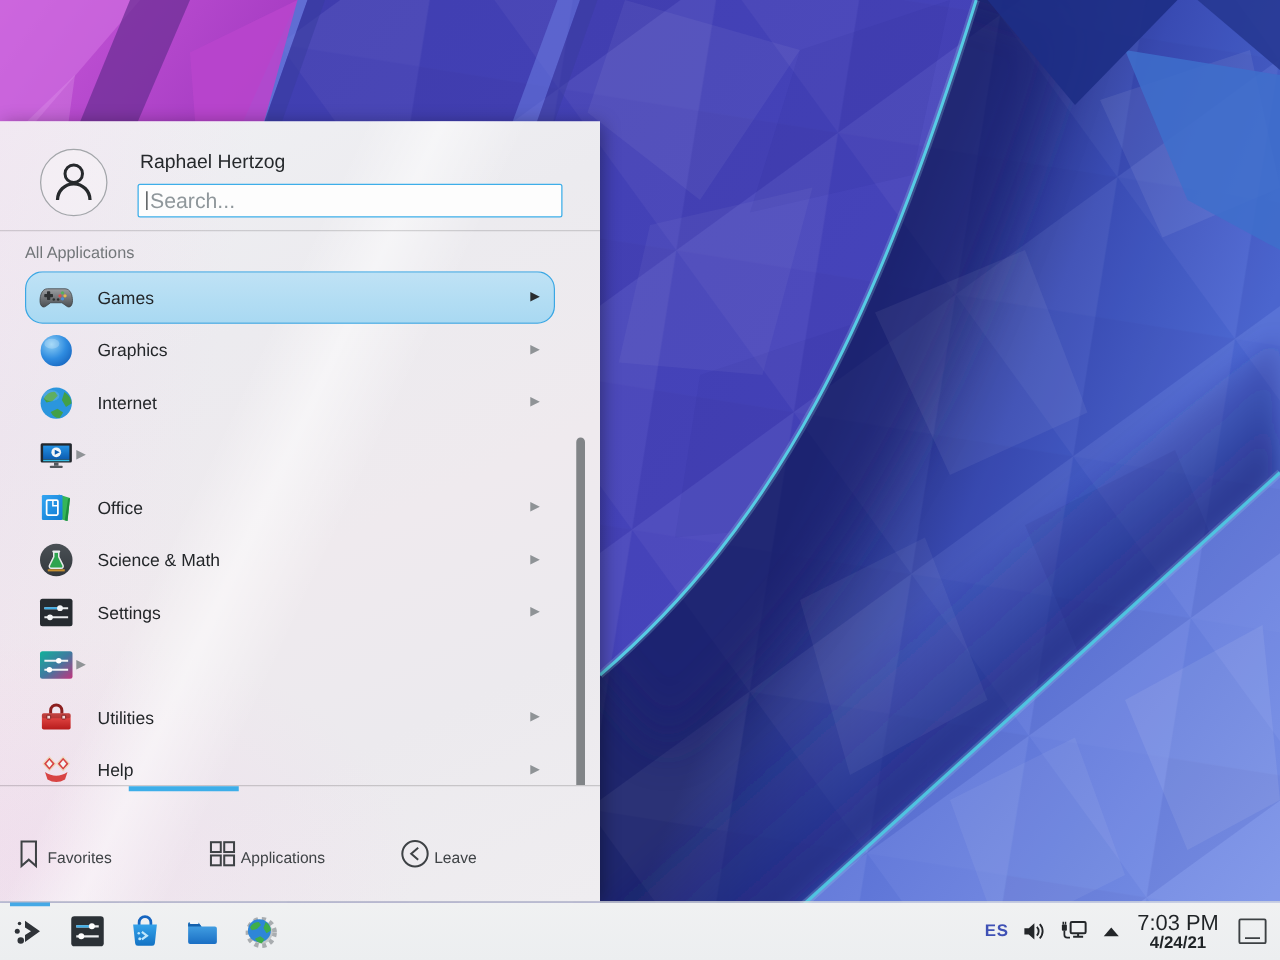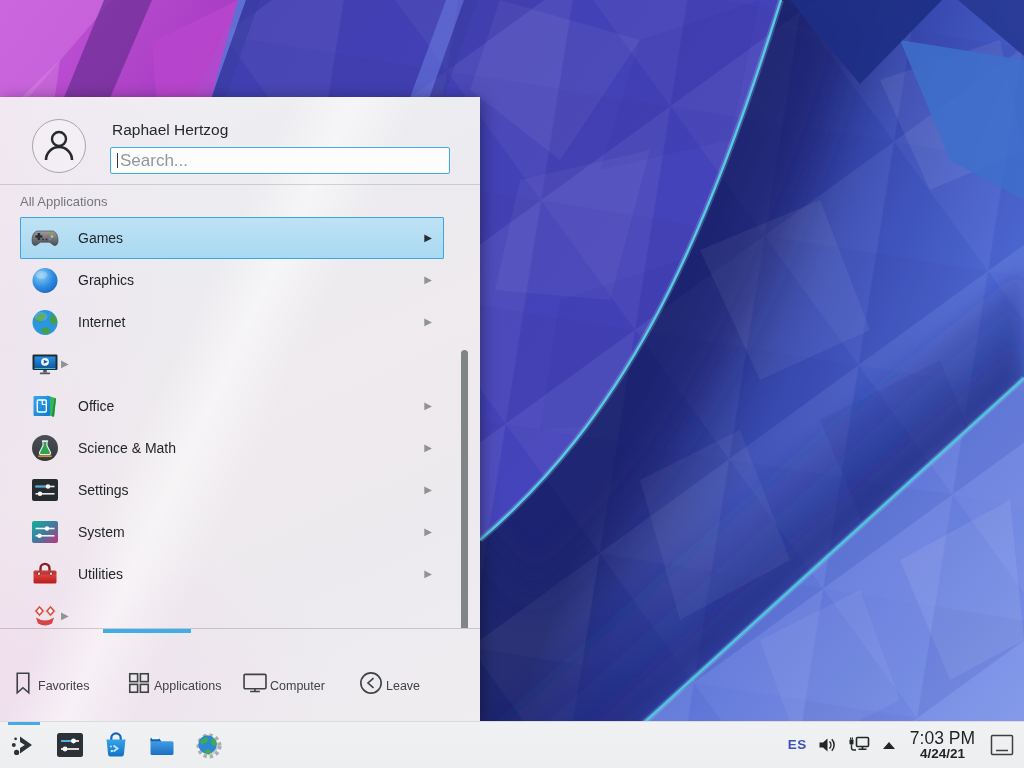--- a/index.html
+++ b/index.html
@@ -45,21 +45,21 @@
   .caret{position:absolute;left:7px;top:6px;width:1px;height:15px;background:#33383b;}
 
   .section-label{
     position:relative;margin:9px 0 0 20px;font-size:13px;color:#73777a;height:16px;
   }
   .menu-list{
     position:relative;flex:1;overflow:hidden;margin-top:7px;
   }
   .menu-item{
     height:42px;margin:0 36px 0 20px;display:flex;align-items:center;
-    border:1px solid transparent;border-radius:1px;box-sizing:border-box;
+    border:1px solid transparent;border-radius:14px;box-sizing:border-box;
   }
   .menu-item.selected{
     background:linear-gradient(180deg,#bfe2f5 0%,#a9d9f2 100%);
     border:1px solid #3aa7e4;
   }
   .menu-item .cat-icon{width:32px;height:32px;margin-left:8px;flex:0 0 auto;}
   .menu-item .cat-label{margin-left:17px;font-size:14px;color:#232629;flex:1;}
   .menu-item .arrow{flex:0 0 auto;margin-right:11px;font-size:10px;color:#8f9396;line-height:1;}
   .menu-item.selected .arrow{color:#2a2d30;}
   .scrollbar{
@@ -341,21 +341,20 @@
                 <stop offset=".5" stop-color="#3f7aa0"></stop>
                 <stop offset="1" stop-color="#c2347e"></stop>
               </linearGradient>
             </defs>
           <rect x="3" y="5" width="26" height="22" rx="2" fill="url(#sysG)"></rect>
           <line x1="6.5" y1="12.5" x2="25.5" y2="12.5" stroke="#f0f2f3" stroke-width="1.6"></line>
           <circle cx="18" cy="12.5" r="2.2" fill="#ffffff"></circle>
           <line x1="6.5" y1="19.8" x2="25.5" y2="19.8" stroke="#f0f2f3" stroke-width="1.6"></line>
           <circle cx="10.5" cy="19.8" r="2.2" fill="#ffffff"></circle>
         </svg>
-        <span class="cat-label">System</span>
         <span class="arrow">▶</span>
       </div>
 
       <div class="menu-item">
         <svg class="cat-icon" viewBox="0 0 32 32">
           <defs>
               <linearGradient id="toolG" x1="0" y1="0" x2="0" y2="1">
                 <stop offset="0" stop-color="#ef5350"></stop>
                 <stop offset="1" stop-color="#b71c1c"></stop>
               </linearGradient>
@@ -371,20 +370,21 @@
       </div>
 
       <div class="menu-item">
         <svg class="cat-icon" viewBox="0 0 32 32">
           <polygon points="10.5,5.5 15.5,11 10.5,16.5 5.5,11" fill="#d84444" stroke="#eed9bd" stroke-width="1"></polygon>
           <polygon points="21.5,5.5 26.5,11 21.5,16.5 16.5,11" fill="#d84444" stroke="#eed9bd" stroke-width="1"></polygon>
           <polygon points="10.5,8 13,11 10.5,14 8,11" fill="#f4f5f6"></polygon>
           <polygon points="21.5,8 24,11 21.5,14 19,11" fill="#f4f5f6"></polygon>
           <path d="M7 17.5 q9 6 18 0 l-2 6 q-7 4 -14 0 Z" fill="#d84444"></path>
         </svg>
+        <span class="cat-label">Help</span>
         <span class="arrow">▶</span>
       </div>
 
       <div class="scrollbar"></div>
     </div>
 
     <div class="menu-footer">
       <div class="tab-indicator"></div>
 
       <div class="ltab">
@@ -397,27 +397,20 @@
       <div class="ltab">
         <svg viewBox="0 0 26 26">
           <rect x="5" y="5" width="6.8" height="6.8" fill="none" stroke="#3e4245" stroke-width="1.4"></rect>
           <rect x="14.2" y="5" width="6.8" height="6.8" fill="none" stroke="#3e4245" stroke-width="1.4"></rect>
           <rect x="5" y="14.2" width="6.8" height="6.8" fill="none" stroke="#3e4245" stroke-width="1.4"></rect>
           <rect x="14.2" y="14.2" width="6.8" height="6.8" fill="none" stroke="#3e4245" stroke-width="1.4"></rect>
         </svg>
         <span class="tab-label">Applications</span>
       </div>
 
-      <div class="ltab">
-        <svg viewBox="0 0 26 26">
-          <rect x="3.5" y="5.5" width="19" height="12.5" rx="1" fill="none" stroke="#3e4245" stroke-width="1.4"></rect>
-          <path d="M13 18 v2.4 M8.8 20.4 h8.4" fill="none" stroke="#3e4245" stroke-width="1.4"></path>
-        </svg>
-        <span class="tab-label">Computer</span>
-      </div>
 
 
       <div class="ltab">
         <svg viewBox="0 0 26 26">
           <circle cx="13" cy="13" r="8.8" fill="none" stroke="#3e4245" stroke-width="1.4"></circle>
           <path d="M15.2 8.8 L10.4 13 l4.8 4.2" fill="none" stroke="#3e4245" stroke-width="1.4"></path>
         </svg>
         <span class="tab-label">Leave</span>
       </div>
     </div>

